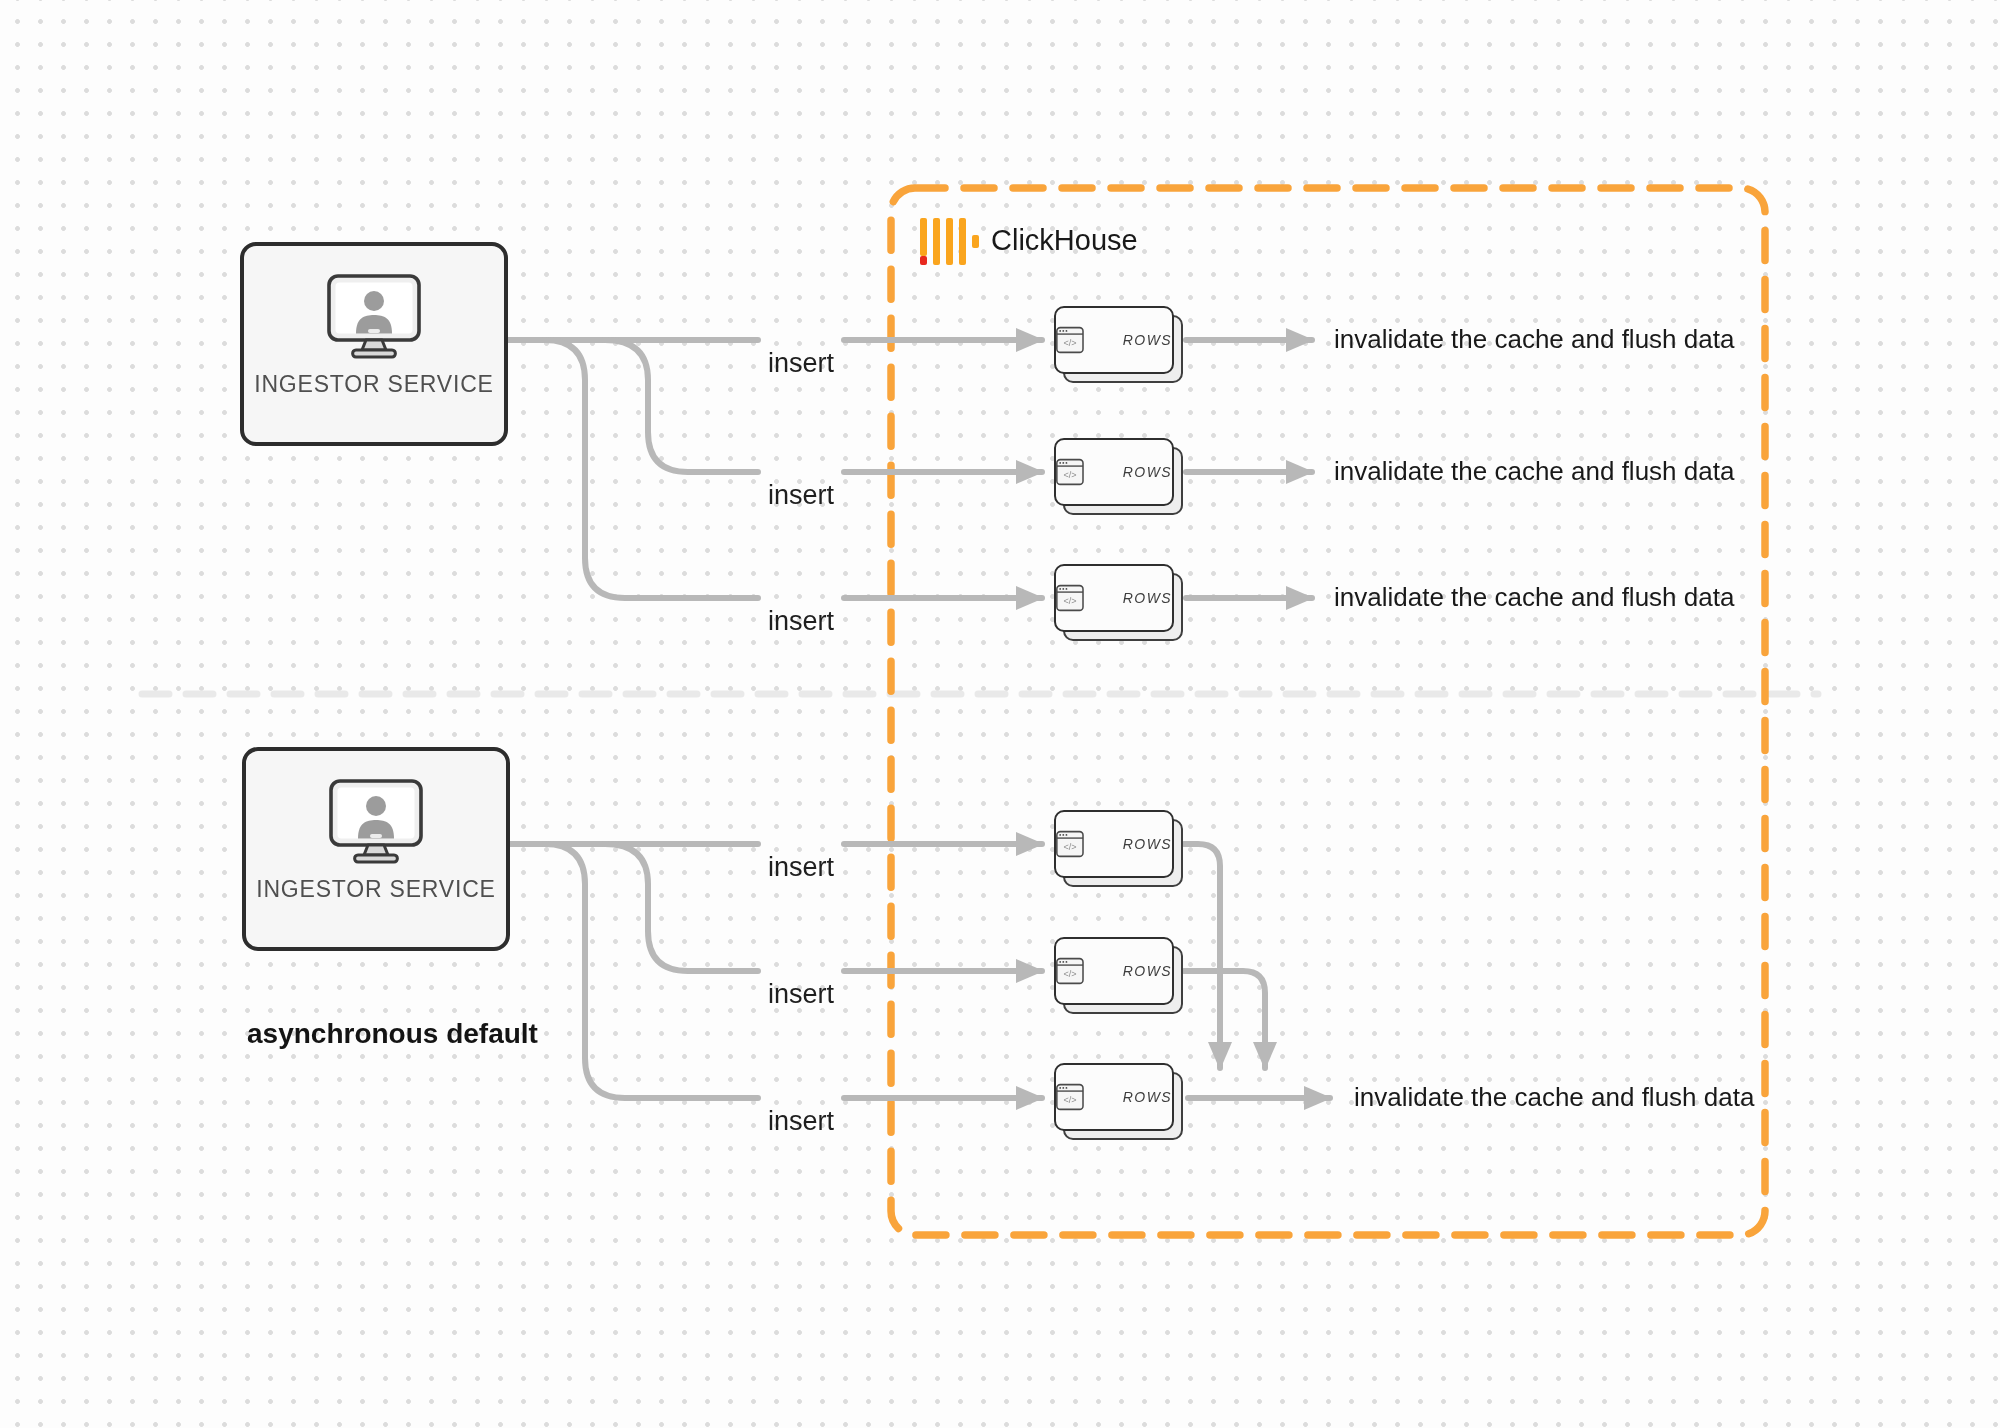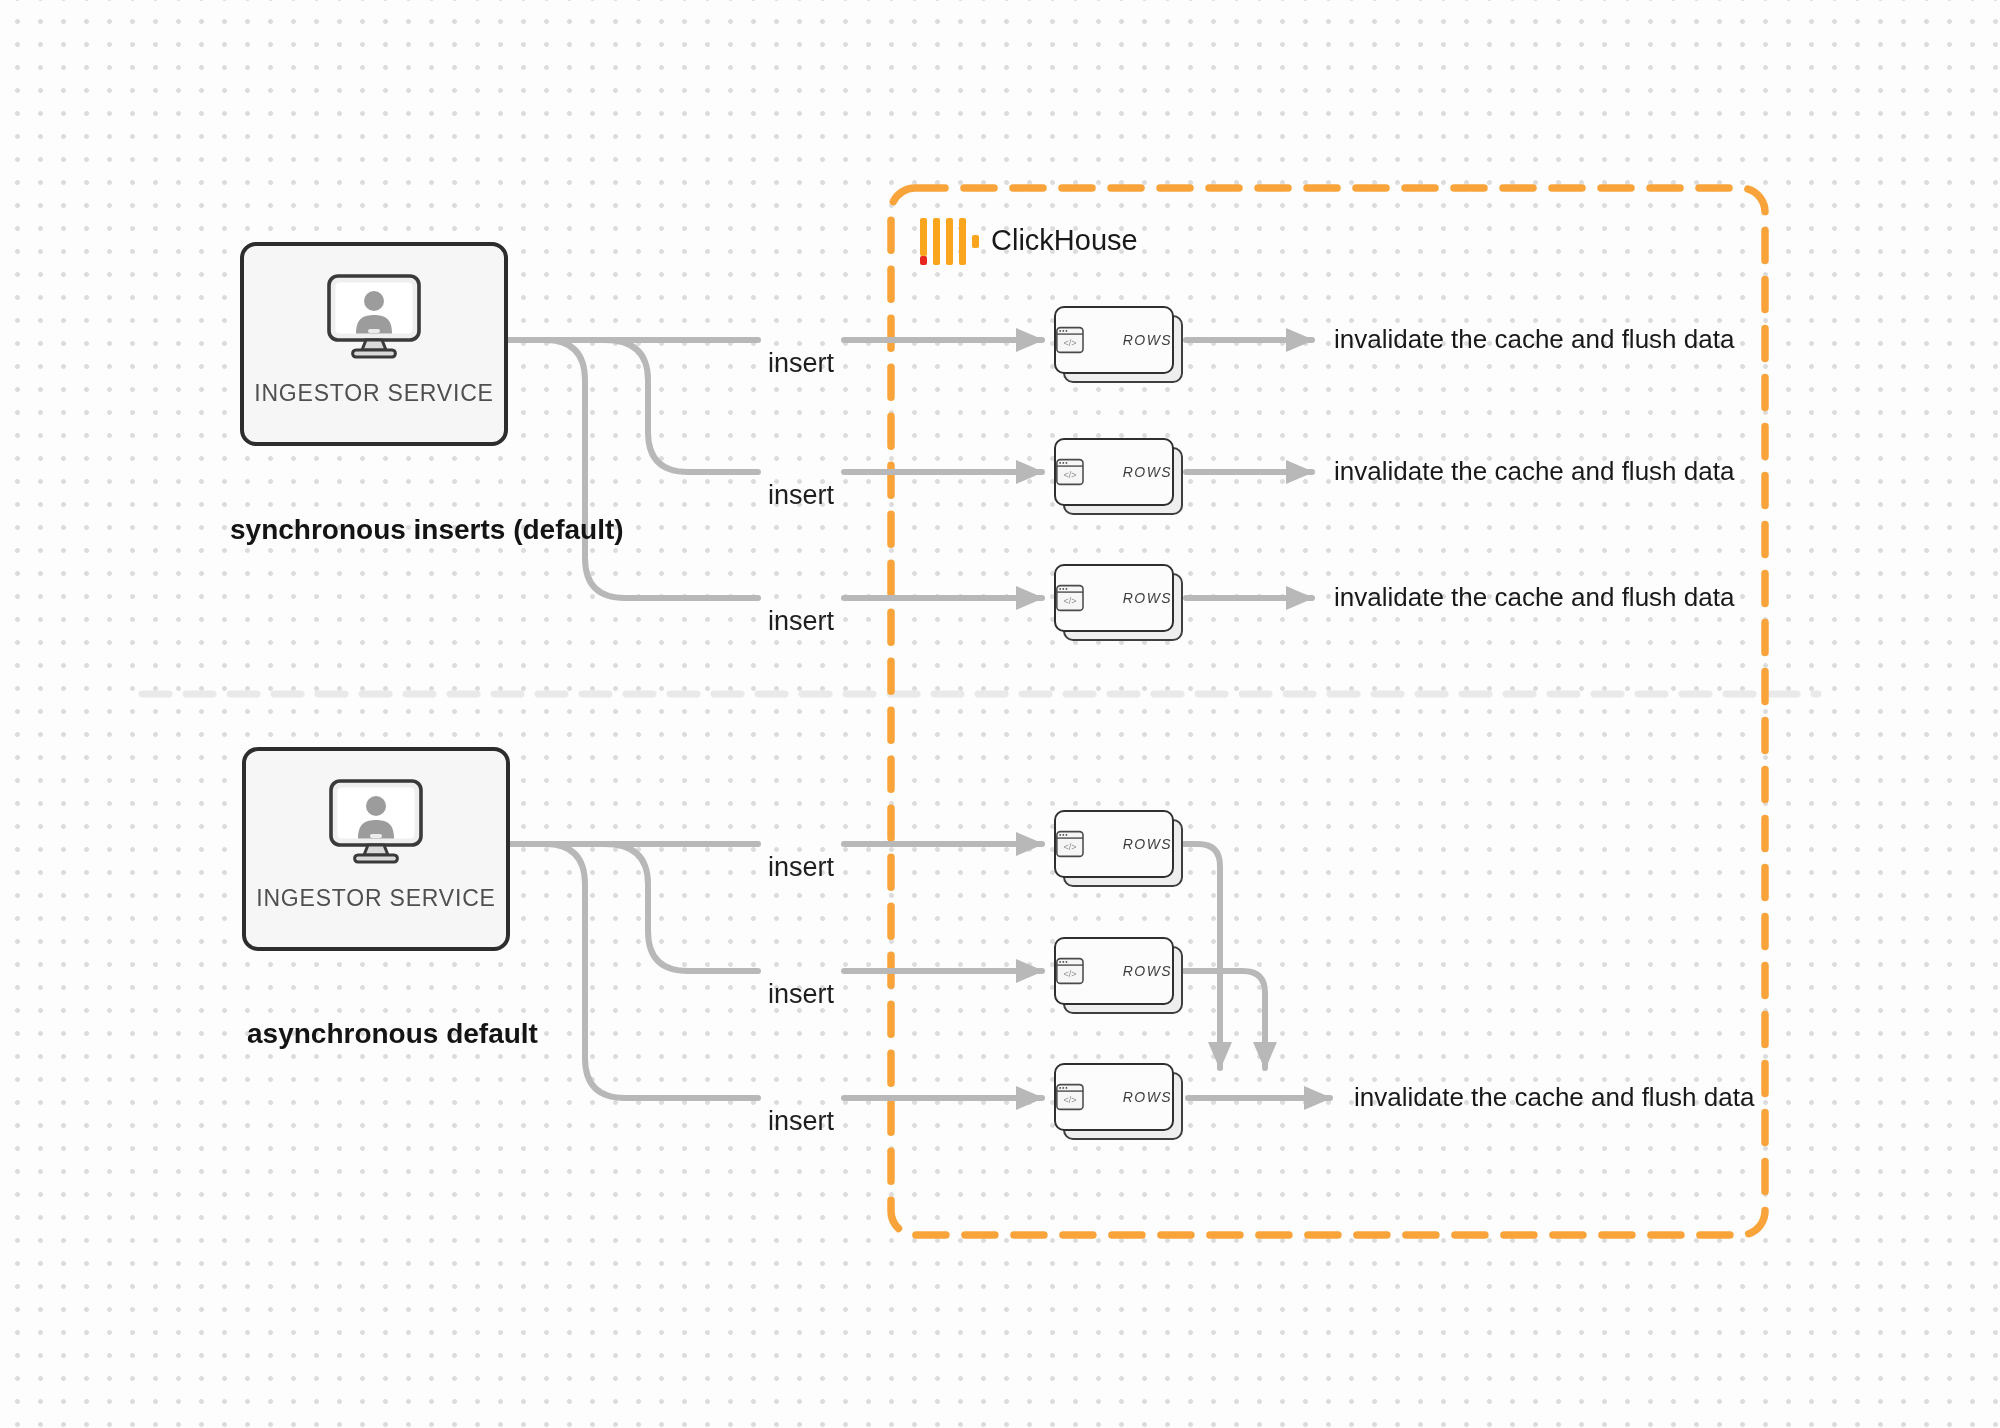--- a/index.html
+++ b/index.html
@@ -20,21 +20,21 @@
 
   
   .ingestor{
     position:absolute;width:268px;height:204px;
     background:#f6f6f6;border:4px solid #2d2d2d;border-radius:16px;
     box-sizing:border-box;z-index:2;
     display:flex;flex-direction:column;align-items:center;
     padding-top:28px;
   }
   .ingestor .svc-label{
-    margin-top:16px;
+    margin-top:7px;
     font-size:23px;color:#4f4f4f;letter-spacing:0.8px;
     white-space:nowrap;
   }
   .caption{
     position:absolute;z-index:2;
     font-size:28px;font-weight:700;color:#141414;white-space:nowrap;
   }
 
   
   .card{position:absolute;width:120px;height:68px;z-index:2;}
@@ -119,21 +119,20 @@
       <rect x="8.5" y="8.5" width="77" height="51" rx="4" fill="#ffffff"></rect>
       <circle cx="47" cy="27" r="10" fill="#9c9c9c"></circle>
       <path d="M29 59.5 C29 44 37 41 47 41 C57 41 65 44 65 59.5 Z" fill="#9c9c9c"></path>
       <rect x="41" y="55" width="12" height="4" rx="2" fill="#ececec"></rect>
       <path d="M39 66 L55 66 L59 76 L35 76 Z" fill="#d9d9d9" stroke="#3a3a3a" stroke-width="3" stroke-linejoin="round"></path>
       <path d="M29 76 L65 76 C69.5 76 69.5 83 65 83 L29 83 C24.5 83 24.5 76 29 76 Z" fill="#d9d9d9" stroke="#3a3a3a" stroke-width="3" stroke-linejoin="round"></path>
     </svg>
     <div class="svc-label">INGESTOR SERVICE</div>
   </div>
 
-  <div class="caption" style="left:230px;top:514px;">synchronous inserts (default)</div>
 
   <div class="ingestor" style="left:242px;top:747px;">
     <svg width="94" height="90" viewBox="0 0 94 90">
       <rect x="2" y="2" width="90" height="64" rx="9" fill="#efefef" stroke="#3a3a3a" stroke-width="3.6"></rect>
       <rect x="8.5" y="8.5" width="77" height="51" rx="4" fill="#ffffff"></rect>
       <circle cx="47" cy="27" r="10" fill="#9c9c9c"></circle>
       <path d="M29 59.5 C29 44 37 41 47 41 C57 41 65 44 65 59.5 Z" fill="#9c9c9c"></path>
       <rect x="41" y="55" width="12" height="4" rx="2" fill="#ececec"></rect>
       <path d="M39 66 L55 66 L59 76 L35 76 Z" fill="#d9d9d9" stroke="#3a3a3a" stroke-width="3" stroke-linejoin="round"></path>
       <path d="M29 76 L65 76 C69.5 76 69.5 83 65 83 L29 83 C24.5 83 24.5 76 29 76 Z" fill="#d9d9d9" stroke="#3a3a3a" stroke-width="3" stroke-linejoin="round"></path>

